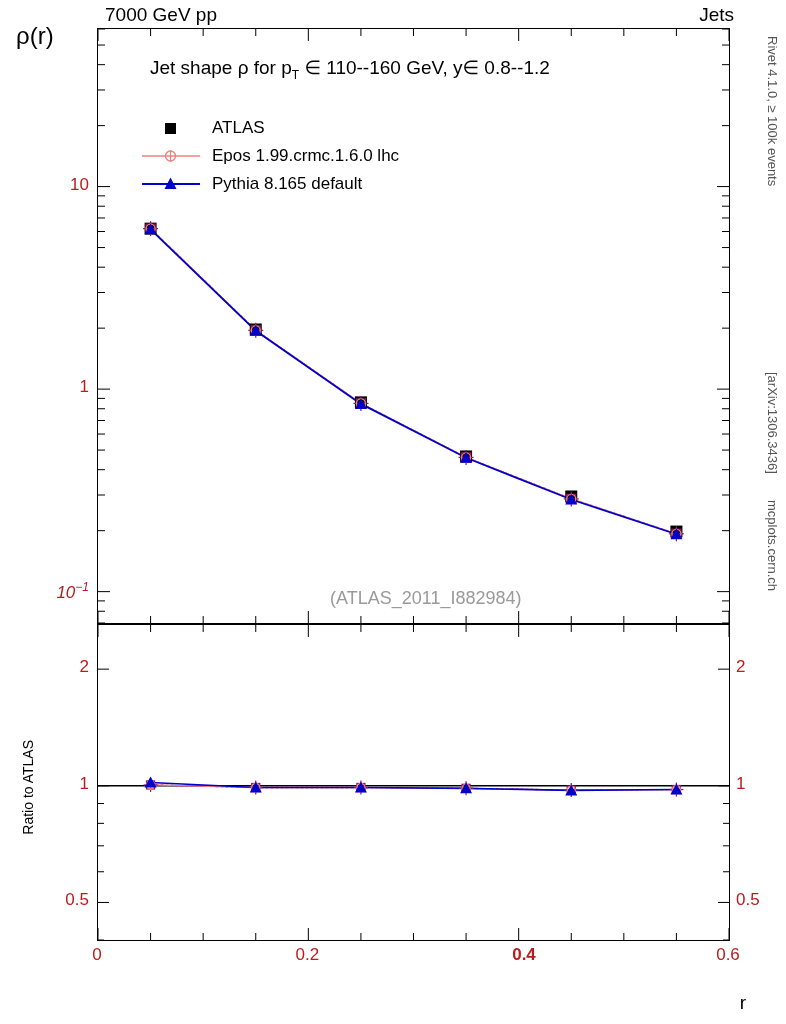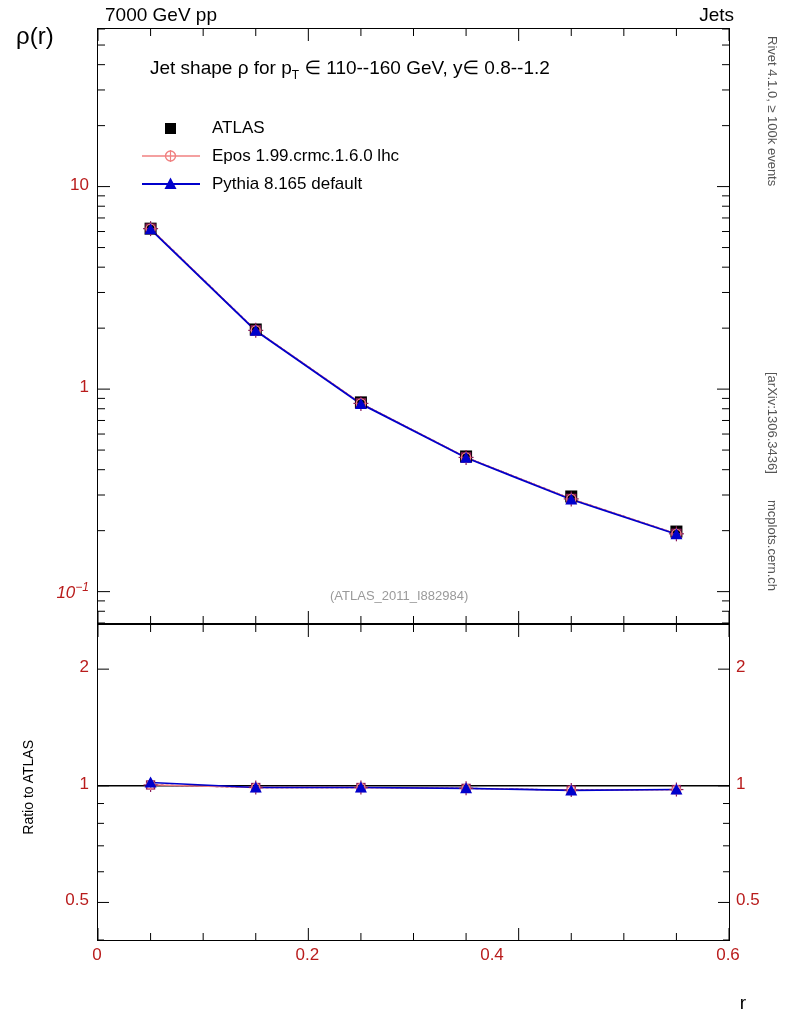--- a/index.html
+++ b/index.html
@@ -129,21 +129,21 @@
     position: relative;
     margin-right: 10px;
   }
   .legend .lbl { white-space: nowrap; }
 
   
   .watermark {
     position: absolute;
     left: 330px;
     top: 588px;
-    font-size: 13px;
+    font-size: 18px;
     color: #9a9a9a;
     white-space: nowrap;
   }
 </style>
 </head>
 <body>
 
 <div class="page">
 
   <div class="hdr hdr-left">7000 GeV pp</div>
@@ -499,17 +499,17 @@
       <div class="tick" style="left: 89px; top: 377.11px; transform: translateX(-100%);">1</div>
       <div class="tick" style="left: 89px; top: 174.591px; transform: translateX(-100%);">10</div>
       <div class="tick" style="left: 89px; top: 890.448px; transform: translateX(-100%);">0.5</div>
       <div class="tick" style="left: 736px; top: 890.448px;">0.5</div>
       <div class="tick" style="left: 89px; top: 773.8px; transform: translateX(-100%);">1</div>
       <div class="tick" style="left: 736px; top: 773.8px;">1</div>
       <div class="tick" style="left: 89px; top: 657.152px; transform: translateX(-100%);">2</div>
       <div class="tick" style="left: 736px; top: 657.152px;">2</div>
       <div class="tick" style="left: 97px; top: 945px; transform: translateX(-50%);">0</div>
       <div class="tick" style="left: 307.333px; top: 945px; transform: translateX(-50%); text-align: center;">0.2</div>
-      <div class="tick" style="left: 492px; top: 945px; transform: translateX(-50%);">0.4</div>
+      <div class="tick" style="left: 524px; top: 945px; transform: translateX(-50%); font-weight: bold;">0.4</div>
       <div class="tick" style="left: 728px; top: 945px; transform: translateX(-50%);">0.6</div>
     </div>
 
 </div>
 
 </body></html>

